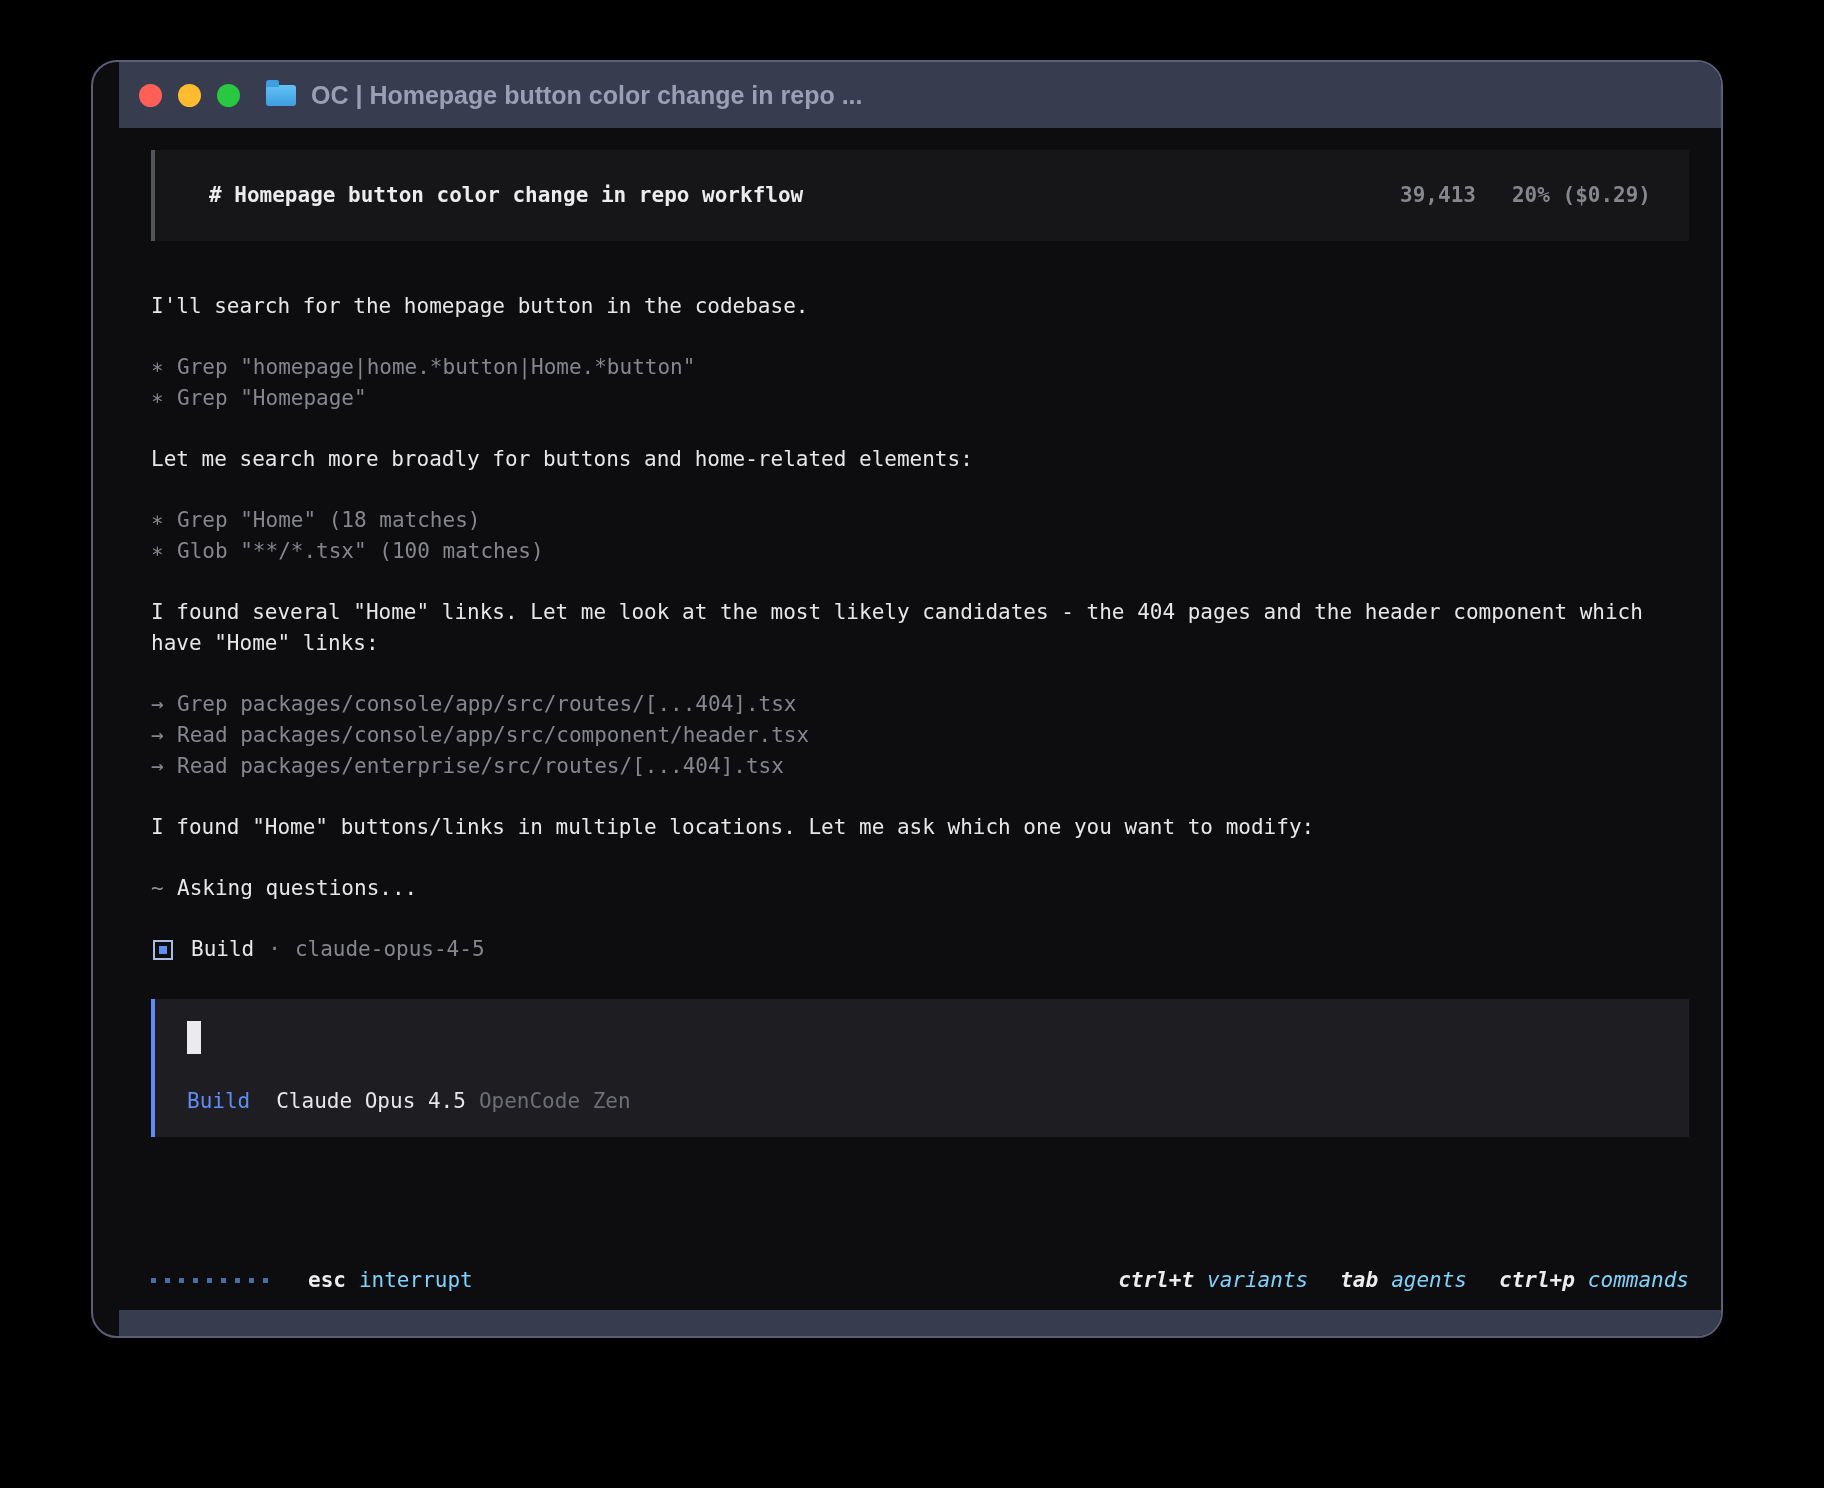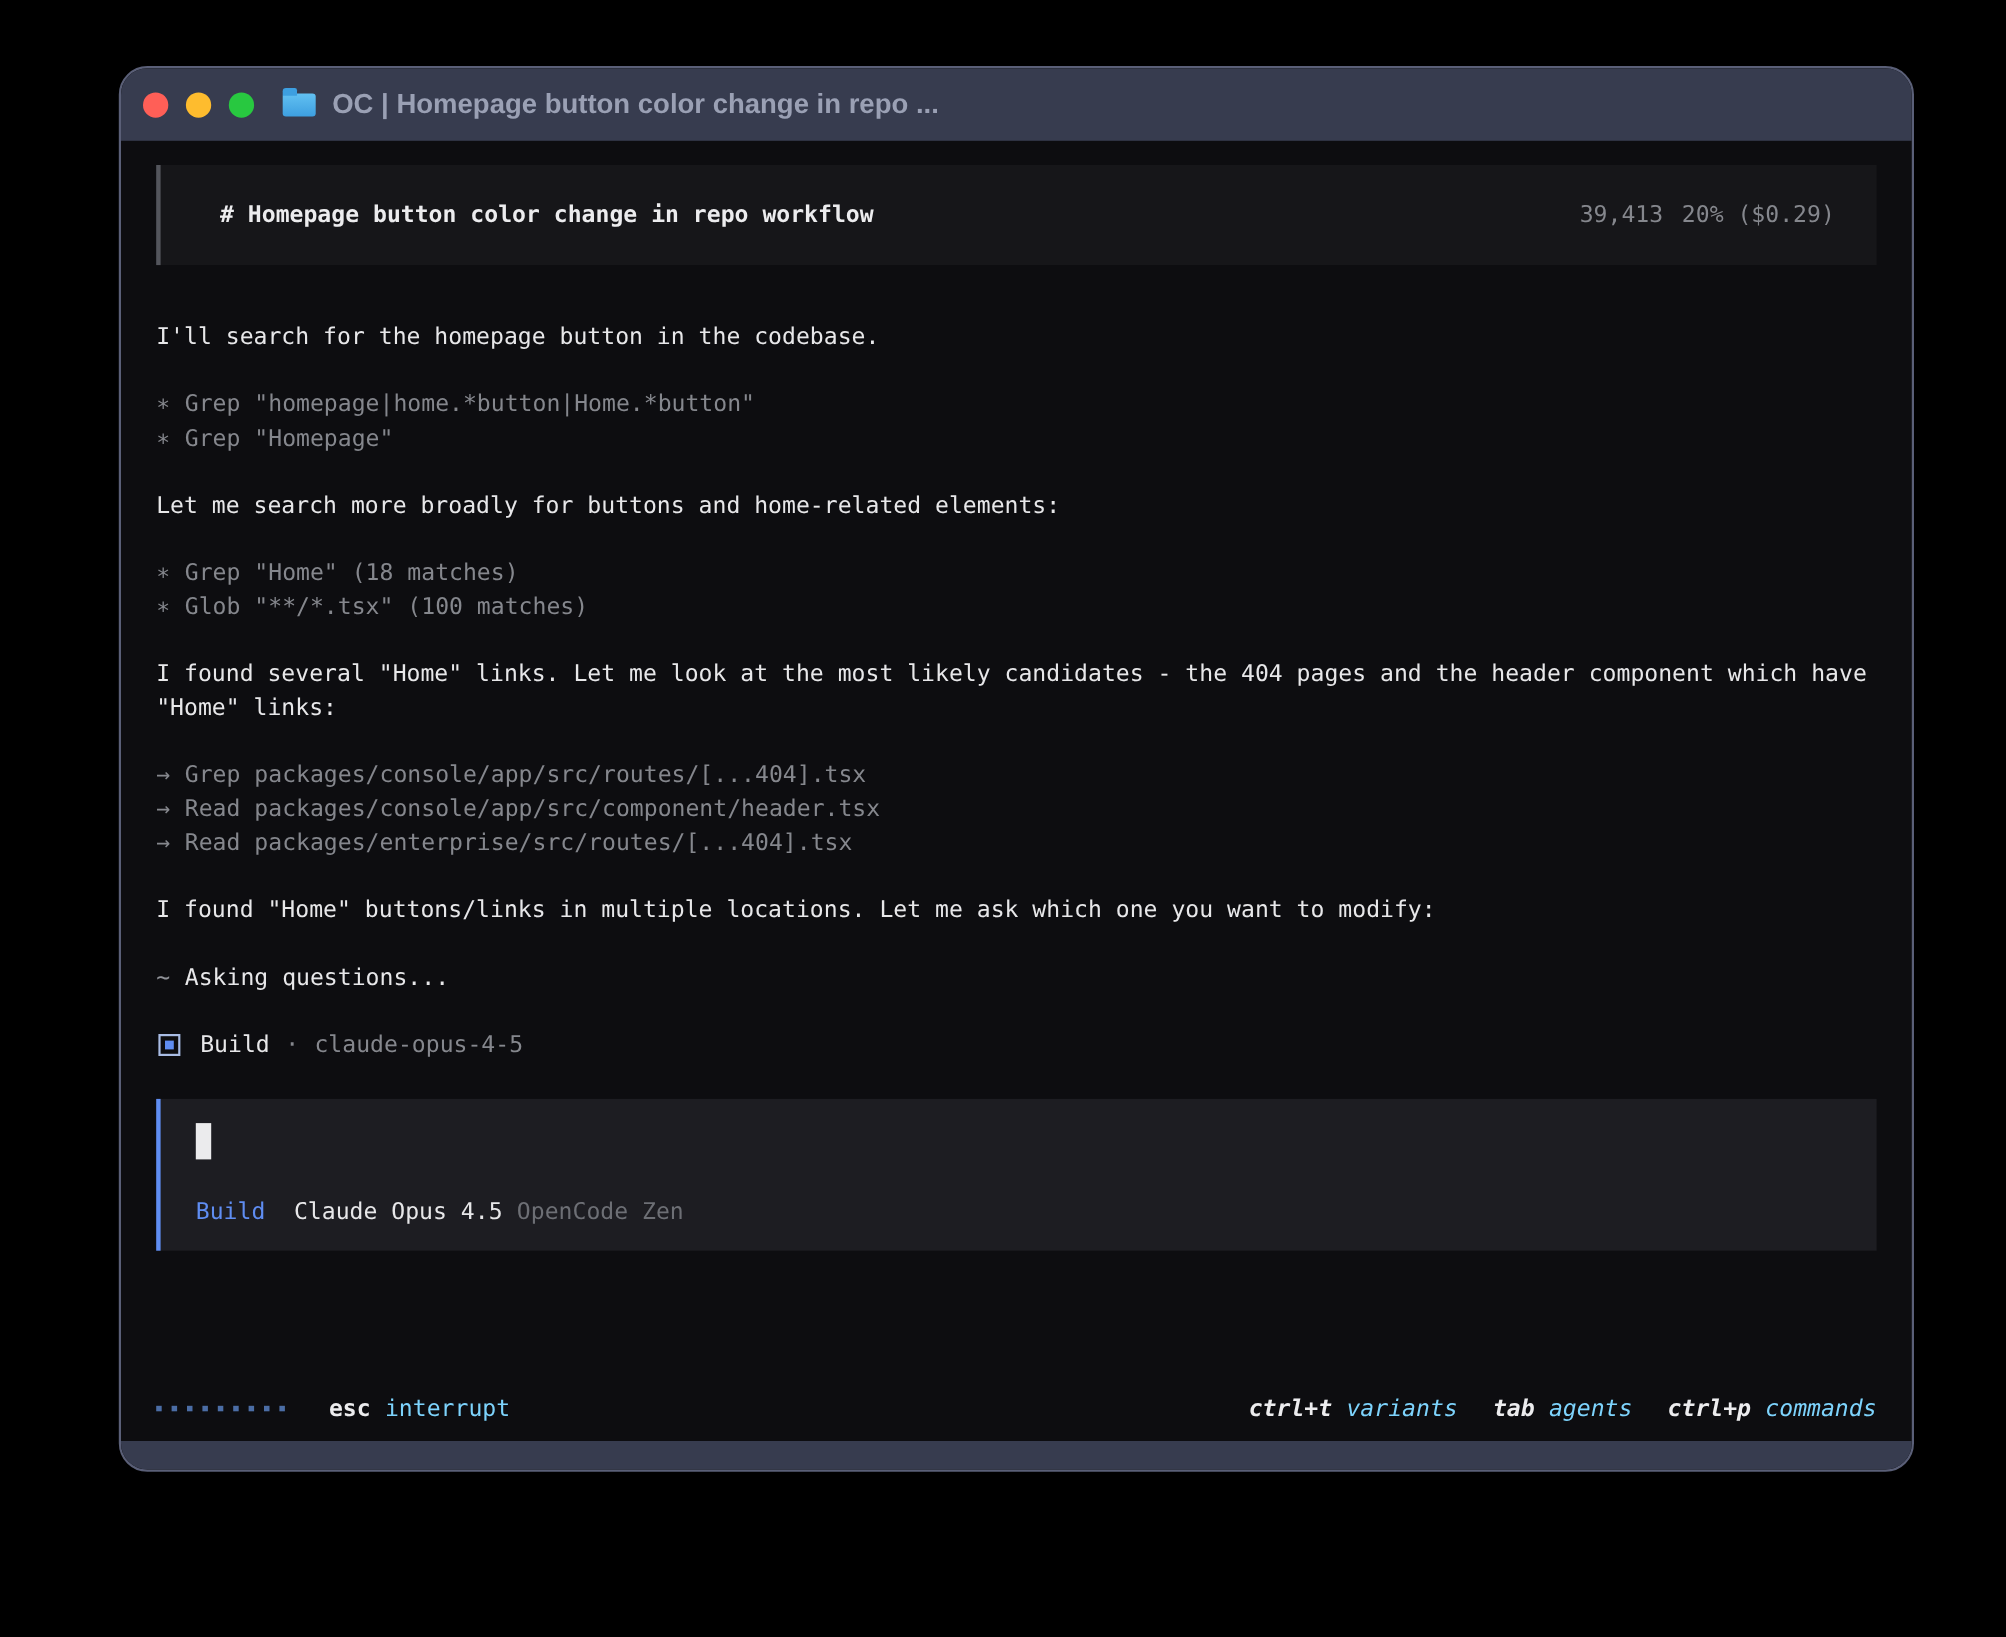--- a/index.html
+++ b/index.html
@@ -4,27 +4,27 @@
 <style>
   * { box-sizing: border-box; }
   body { margin: 0; background: #000; }
   .stage {
     position: relative;
     width: 1824px; height: 1488px;
     background: #000;
     font-family: "DejaVu Sans Mono", monospace;
   }
   .window {
-    position: absolute; left: 108px; top: 60px;
+    position: absolute; left: 91px; top: 60px;
     width: 1632px; height: 1278px;
     background: #0d0d10;
     border: 2px solid #5a5f77;
     border-radius: 26px;
     overflow: hidden;
-    display: flex; flex-direction: column;
+    display: flex; flex-direction: column; padding-left: 26px;
   }
   
   .titlebar {
     height: 66px; flex: 0 0 66px;
     background: var(--titlebar, #373c4f);
     display: flex; align-items: center;
     padding: 0 20px;
   }
   .lights { display: flex; gap: 16px; align-items: center; }
   .light { width: 23px; height: 23px; border-radius: 50%; display: inline-block; }
@@ -59,21 +59,21 @@
     color: #e7e7e9;
     overflow: hidden;
   }
   .block { border-left: 4px solid #53555c; background: #161619; }
   .header-block {
     display: flex; justify-content: space-between; align-items: center;
     padding: 30px 38px 30px 54px;
     margin-bottom: 50px;
   }
   .h-title { font-weight: bold; color: #ececee; white-space: pre; }
-  .h-meta { color: #85878d; display: flex; gap: 17px; white-space: pre; }
+  .h-meta { color: #85878d; display: flex; gap: 36px; white-space: pre; font-weight: bold; }
   .user-block {
     border-left-color: var(--accent, #5f8df2);
     background: #1a1a1e;
     padding: 30px 38px 30px 32px;
     margin-bottom: 34px;
   }
   
   .transcript { }
   .tblock { margin-bottom: 30px; }
   .tblock.text { color: #e7e7e9; max-width: 1560px; }

